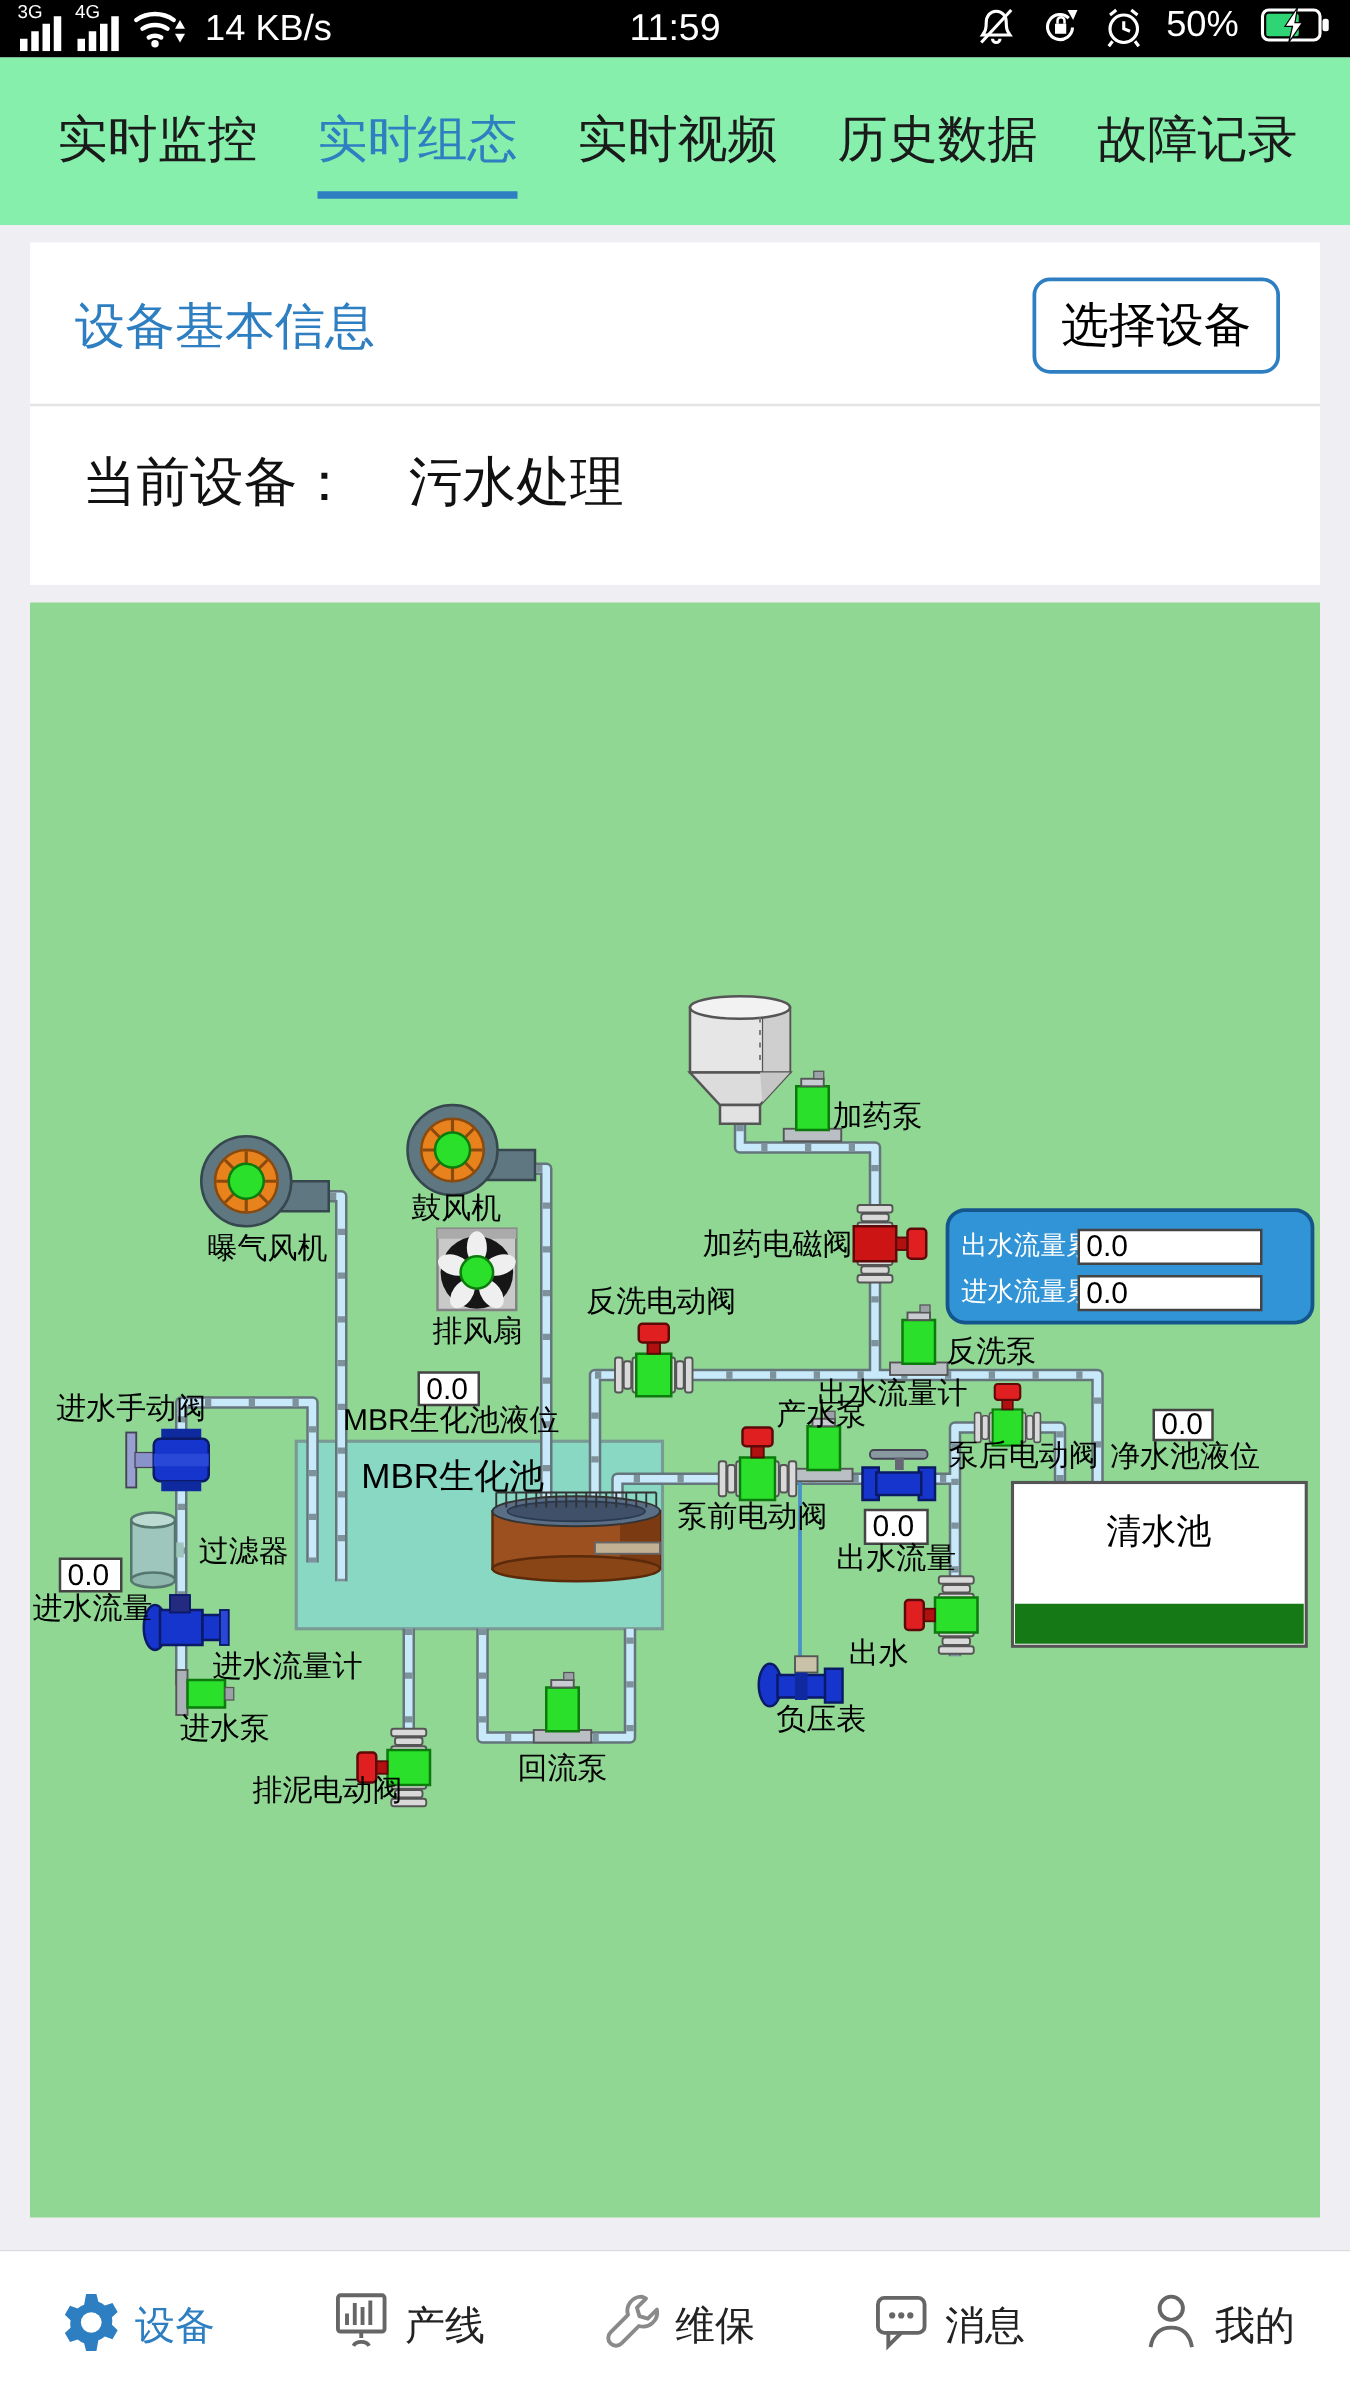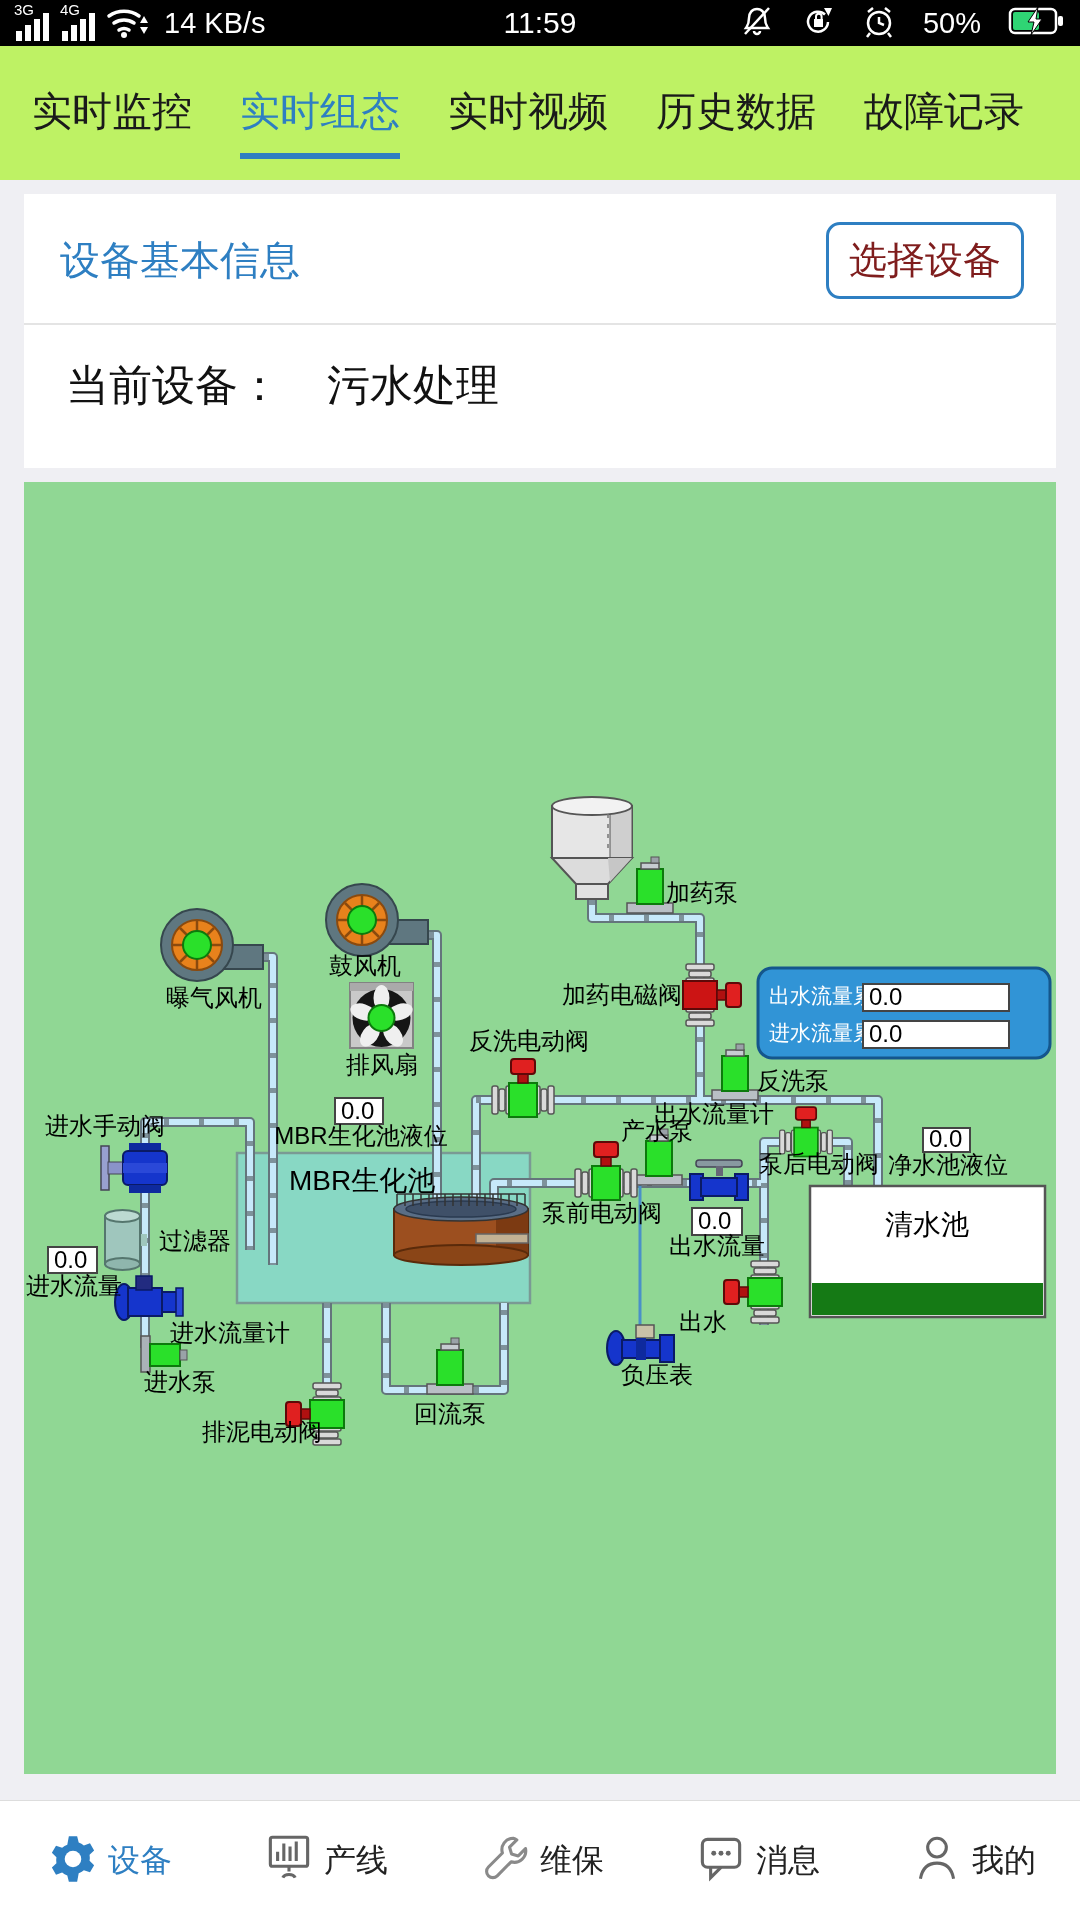--- a/index.html
+++ b/index.html
@@ -8,35 +8,35 @@
 
   
   .statusbar{position:absolute;top:0;left:0;width:1080px;height:46px;background:#000;color:#ffffff;
              display:flex;align-items:center;padding:0 14px;box-sizing:border-box}
   .sb-left{display:flex;align-items:center;gap:8px;z-index:2}
   .sig{position:relative;width:38px;height:40px}
   .nettag{position:absolute;top:-1px;left:0;font-size:15px;line-height:15px}
   .sig svg{position:absolute;bottom:2px;left:0}
   .sb-speed{font-size:29px;margin-left:4px}
   .sb-time{position:absolute;left:0;right:0;text-align:center;font-size:30px}
-  .sb-right{margin-left:auto;display:flex;align-items:center;gap:27px;z-index:2}
+  .sb-right{margin-left:auto;display:flex;gap:17px;z-index:2}
   .sb-batt-pct{font-size:29px}
 
   
-  .tabbar{position:absolute;top:46px;left:0;width:1080px;height:134px;background:#bef264;
-          display:flex;align-items:center;padding:0 30px;gap:44px;box-sizing:border-box;white-space:nowrap}
+  .tabbar{position:absolute;top:46px;left:0;width:1080px;height:134px;background:#86efac;
+          display:flex;align-items:center;padding:0 44px;gap:44px;box-sizing:border-box;white-space:nowrap}
   .tab{font-size:40px;color:#1a1a1a;position:relative;padding:26px 2px 30px;cursor:pointer}
   .tab--active{color:#2e7fc2}
   .tab--active:after{content:"";position:absolute;left:2px;right:2px;bottom:10px;height:6px;background:#2e7fc2}
 
   
   .card{position:absolute;top:194px;left:24px;width:1032px;height:274px;background:#fff;box-sizing:border-box}
   .card-head{display:flex;justify-content:space-between;align-items:center;padding:28px 32px 24px 36px}
   .card-title{font-size:40px;color:#2e7fc2}
-  .select-btn{font-size:38px;color:#7f1d1d;background:#fff;border:3px solid #2e7fc2;border-radius:14px;
+  .select-btn{font-size:38px;color:#000000;background:#fff;border:3px solid #2e7fc2;border-radius:14px;
               padding:10px 20px;font-family:Liberation Serif, serif;cursor:pointer}
   .card-divider{height:2px;background:#e4e4e4}
   .device-row{padding:32px 0 0 42px;font-size:43px;color:#111}
   .device-row .val{margin-left:34px}
 
   
   .diagram{position:absolute;top:482px;left:24px;width:1032px;height:1292px;background:#90d794}
   .lbl{font-size:24px;fill:#000}
   .lbl28{font-size:28px;fill:#000}
   .lblw{font-size:21px;fill:#fff}

